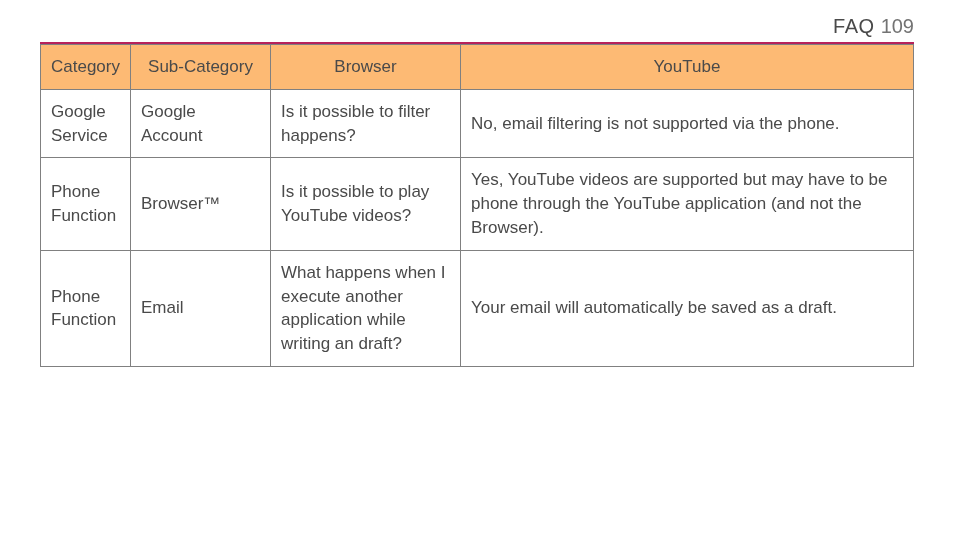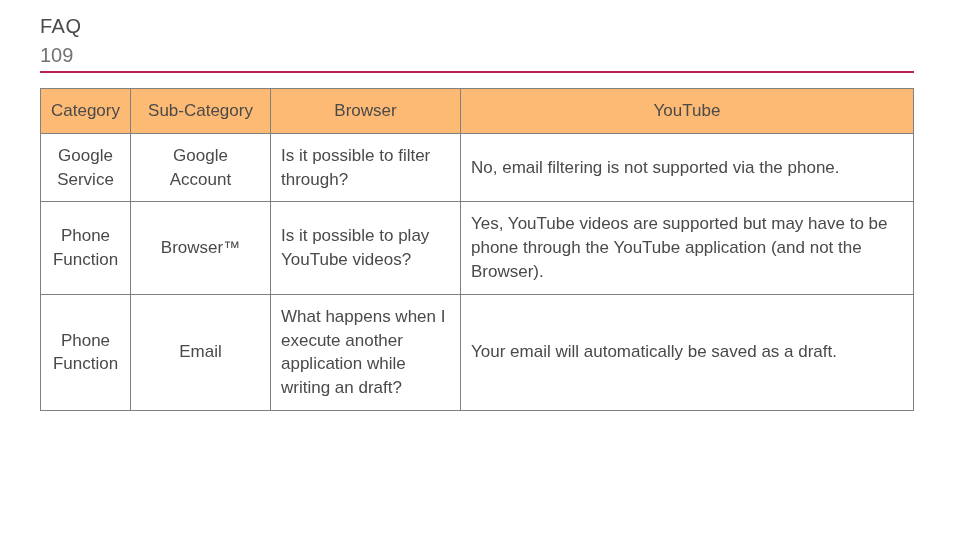--- a/index.html
+++ b/index.html
@@ -15,23 +15,21 @@
   }
   .page {
     padding: 15px 40px 0 40px;
   }
   .header {
     display: flex;
     justify-content: flex-end;
     align-items: baseline;
     border-bottom: 2px solid #b7225a;
     padding-bottom: 4px;
-    margin-bottom: 15px;
     gap: 6px;
-    flex-direction: column;
   }
   .header-title {
     font-size: 20px;
     letter-spacing: 0.5px;
     color: #4a4a4a;
     font-weight: 400;
   }
   .header-page {
     font-size: 20px;
     color: #737373;
@@ -52,21 +50,21 @@
   }
   th {
     background: #fdba74;
     text-align: center;
     font-weight: 300;
   }
   col.c1 { width: 90px; }
   col.c2 { width: 140px; }
   col.c3 { width: 190px; }
   col.c4 { width: auto; }
-  td.center { text-align: center; }
+  td.center { text-align: left; }
   td.left { text-align: left; }
 </style>
 </head>
 <body>
 
 <div class="page">
   <div class="header">
     <span class="header-title">FAQ</span>
     <span class="header-page">109</span>
   </div>
@@ -83,21 +81,21 @@
         <th>Category</th>
         <th>Sub-Category</th>
         <th>Browser</th>
         <th>YouTube</th>
       </tr>
     </thead>
     <tbody>
       <tr>
         <td class="center">Google Service</td>
         <td class="center">Google Account</td>
-        <td class="left">Is it possible to filter through?</td>
+        <td class="left">Is it possible to filter happens?</td>
         <td class="left">No, email filtering is not supported via the phone.</td>
       </tr>
       <tr>
         <td class="center">Phone Function</td>
         <td class="center">Browser™</td>
         <td class="left">Is it possible to play YouTube videos?</td>
         <td class="left">Yes, YouTube videos are supported but may have to be phone through the YouTube application (and not the Browser).</td>
       </tr>
       <tr>
         <td class="center">Phone Function</td>

